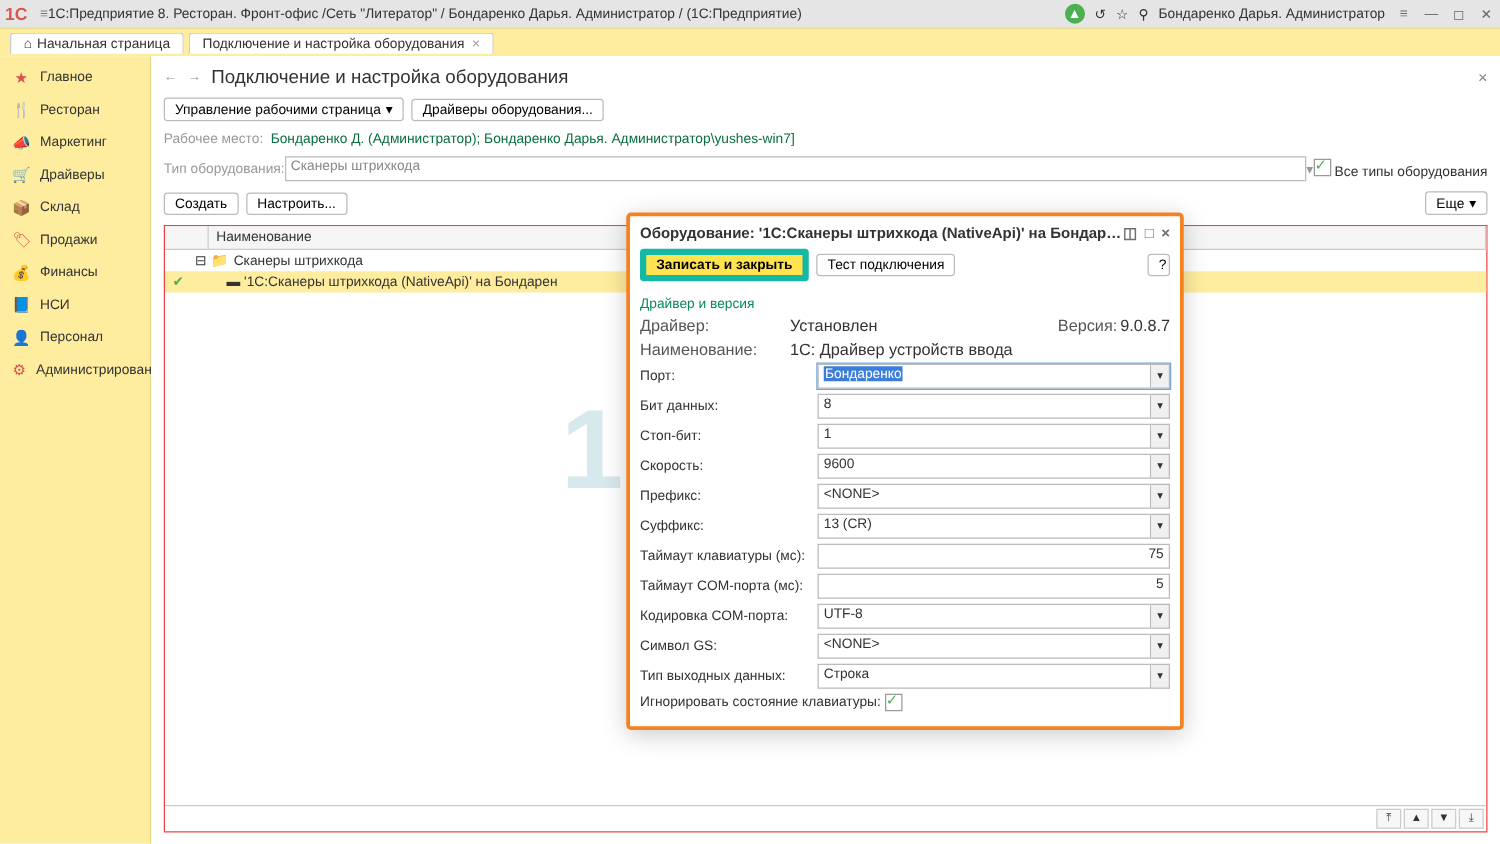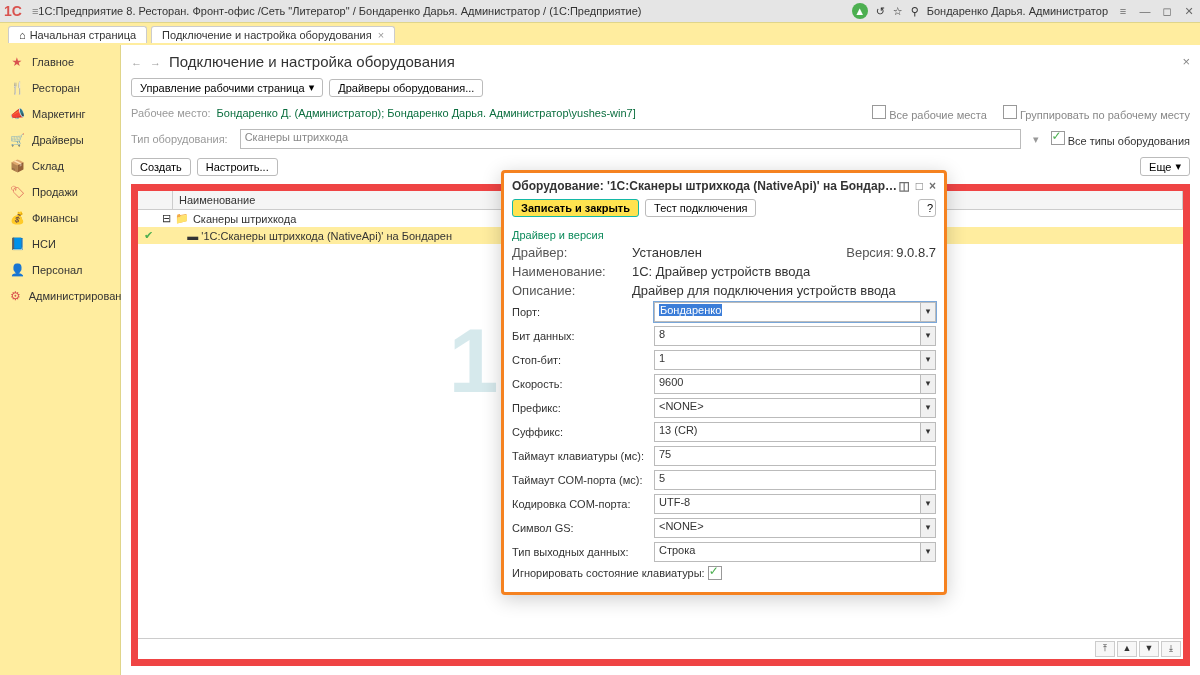--- a/index.html
+++ b/index.html
@@ -21,58 +21,58 @@
 .navicon{width:14px;height:14px;display:inline-block;color:#d9534f;font-size:12px;text-align:center}
 .main{flex:1;background:#fff;position:relative;display:flex;flex-direction:column}
 .page-header{display:flex;align-items:center;padding:8px 10px 4px}
 .page-header .back{opacity:.5;margin-right:8px}
 .page-title{font-size:15px}
 .page-close{margin-left:auto;opacity:.6;font-size:13px}
 .toolbar{display:flex;align-items:center;gap:6px;padding:4px 10px}
 .btn{border:1px solid #bbb;border-radius:3px;background:#fff;padding:2px 8px;font-size:11px;display:flex;align-items:center;gap:4px}
 .label-gray{color:#999}
 .link{color:#0b6e3f;}
-.filter-row{display:flex;align-items:center;gap:12px;padding:4px 10px}
+.filter-row{display:flex;align-items:center;gap:0;padding:4px 10px}
 .cb{width:12px;height:12px;border:1px solid #999;display:inline-block;background:#fff;position:relative}
 .cb.checked::after{content:"✓";position:absolute;top:-3px;left:0;color:#4caf50;font-size:12px}
 .workbench-right{margin-left:auto;display:flex;gap:16px;align-items:center;color:#888}
 .action-row{display:flex;align-items:center;gap:6px;padding:4px 10px}
 .more-btn{margin-left:auto}
-.grid{flex:1;margin:4px 10px 10px;border:7px solid #ef4444;display:flex;flex-direction:column;position:relative}
+.grid{flex:1;margin:4px 10px 10px;border:1px solid #ef4444;display:flex;flex-direction:column;position:relative}
 .grid-header{display:flex;background:#f5f5f5;border-bottom:1px solid #ccc}
 .gh{padding:3px 6px;border-right:1px solid #ccc;font-size:11px}
 .gh1{width:22px}.gh2{flex:1}.gh3{width:360px}
 .grid-body{flex:1;position:relative}
 .tree-row{display:flex;align-items:center;padding:2px 6px}
 .tree-row.selected{background:#ffed9f}
 .tree-indent{display:inline-block}
 .folder-icon{color:#e0b040;margin:0 4px}
 .check-green{color:#4caf50}
 .grid-footer{display:flex;gap:2px;justify-content:flex-end;padding:2px;border-top:1px solid #ccc}
 .pgbtn{width:18px;height:14px;border:1px solid #ccc;background:#f7f7f7;font-size:9px;text-align:center;line-height:12px}
 .watermark{position:absolute;left:50%;top:50%;transform:translate(-50%,-50%);font-size:90px;font-weight:bold;color:#5fa9b8;opacity:.25;pointer-events:none;white-space:nowrap;display:flex;align-items:center}
 .watermark .r{font-size:30px;vertical-align:super}
 .modal{position:absolute;left:380px;top:125px;width:440px;background:#fff;border:3px solid #f58220;border-radius:4px;box-shadow:0 4px 20px rgba(0,0,0,.2);z-index:10}
 .modal-title{display:flex;align-items:center;padding:6px 8px 2px;font-weight:bold;font-size:12px}
 .modal-title-text{flex:1;white-space:nowrap;overflow:hidden;text-overflow:ellipsis}
 .modal-winbtns{display:flex;gap:6px;opacity:.7}
 .modal-toolbar{display:flex;gap:6px;padding:4px 8px;align-items:center}
-.btn-primary{background:#ffe34f;border:1px solid #14b8a6;font-weight:bold}
+.btn-primary{background:#ffe34f;border:5px solid #14b8a6;font-weight:bold}
 .help-btn{margin-left:auto;width:18px;text-align:center}
 .modal-body{padding:2px 8px 10px}
 .section-title{color:#0b8a5a;margin:6px 0 2px;font-size:11px}
 .info-row{display:flex;padding:2px 0;font-size:13px}
 .info-row .lbl{width:120px;color:#555}
 .info-row .val{flex:1}
 .info-row .lbl2{width:50px;color:#555}
 .form-row{display:flex;align-items:center;padding:2px 0}
 .form-row .lbl{width:142px;font-size:11px}
 .form-row .field{flex:1;display:flex}
 .finput{flex:1;border:1px solid #bbb;padding:1px 4px;font-size:11px;height:16px;background:#fff}
-.finput.ro{text-align:left}
+.finput.ro{text-align:right}
 .dd{width:14px;border:1px solid #bbb;border-left:none;background:#f0f0f0;text-align:center;font-size:9px;line-height:16px}
 .sel-active{outline:1px solid #7aa7d9}
 .sel-active .seltext{background:#3b7dd8;color:#fff;padding:0 1px}
 </style>
 </head>
 <body>
 
 <div class="titlebar">
   <span class="logo">1C</span>
   <span class="title-icons">
@@ -161,24 +161,20 @@
           <span>Управление рабочими страница</span>
           <span>▾</span>
         </button>
       <button class="btn">
           <span>Драйверы оборудования...</span>
         </button>
     </div>
     <div class="toolbar">
       <span class="label-gray">Рабочее место:</span>
       <a class="link">Бондаренко Д. (Администратор); Бондаренко Дарья. Администратор\yushes-win7]</a>
-      <div class="workbench-right">
-        <label><span class="cb"></span> <span>Все рабочие места</span></label>
-        <label><span class="cb"></span> <span>Группировать по рабочему месту</span></label>
-      </div>
     </div>
     <div class="filter-row">
       <span class="label-gray">Тип оборудования:</span>
       <span class="finput" style="width:220px;color:#888">Сканеры штрихкода</span>
       <span style="opacity:.5">▾</span>
       <label><span class="cb checked"></span> <span>Все типы оборудования</span></label>
     </div>
 
     <div class="action-row">
       <button class="btn">Создать</button>
@@ -239,24 +235,20 @@
         <div class="info-row">
             <span class="lbl">Драйвер:</span>
             <span class="val">Установлен</span>
             <span class="lbl2">Версия:</span>
             <span>9.0.8.7</span>
           </div>
         <div class="info-row">
             <span class="lbl">Наименование:</span>
             <span class="val">1С: Драйвер устройств ввода</span>
           </div>
-        <div class="info-row">
-            <span class="lbl">Описание:</span>
-            <span class="val">Драйвер для подключения устройств ввода</span>
-          </div>
 
         <div class="form-row">
             <span class="lbl">Порт:</span>
             <div class="field sel-active">
               <span class="finput"><span class="seltext">Бондаренко</span></span>
               <span class="dd">▾</span>
             </div>
           </div>
         <div class="form-row">
             <span class="lbl">Бит данных:</span>

